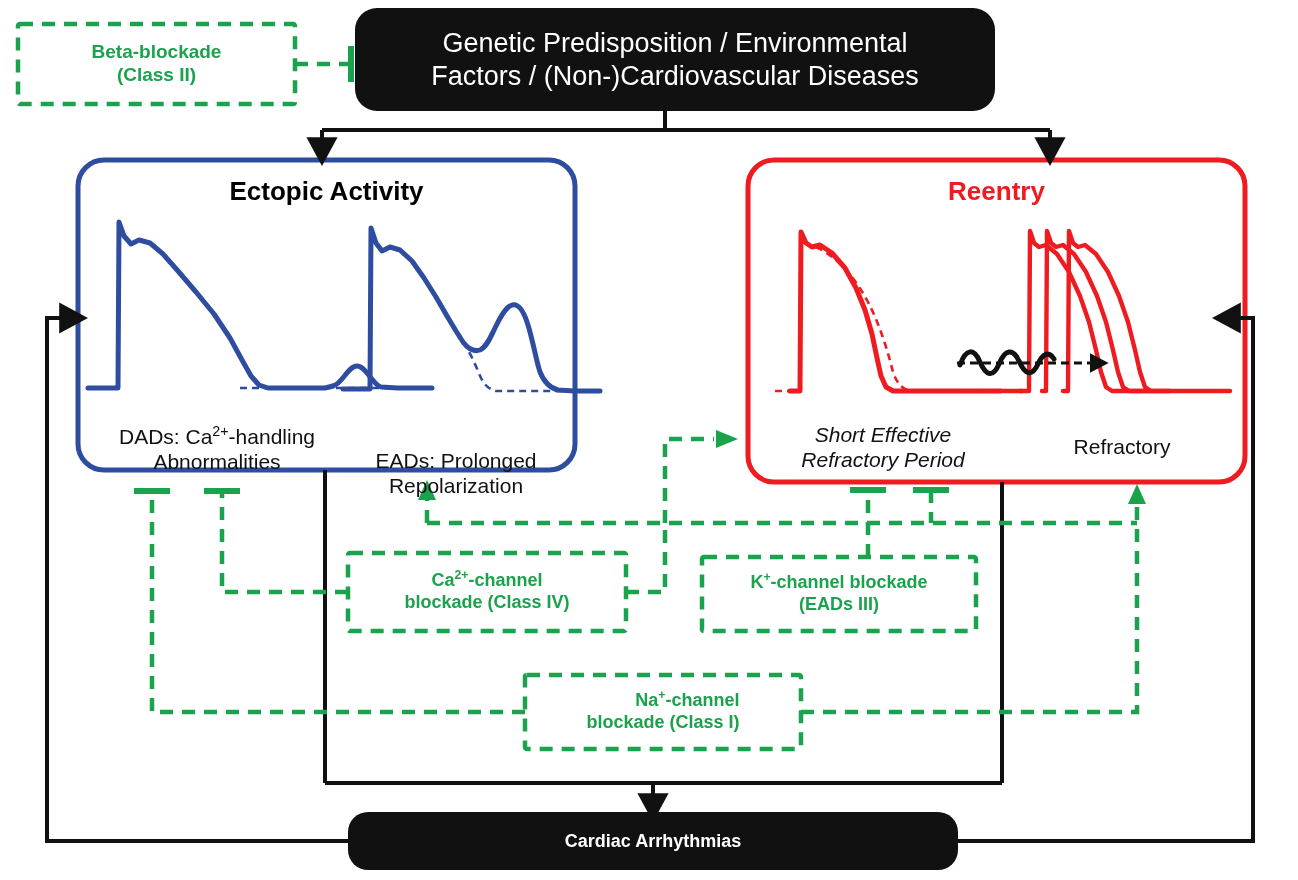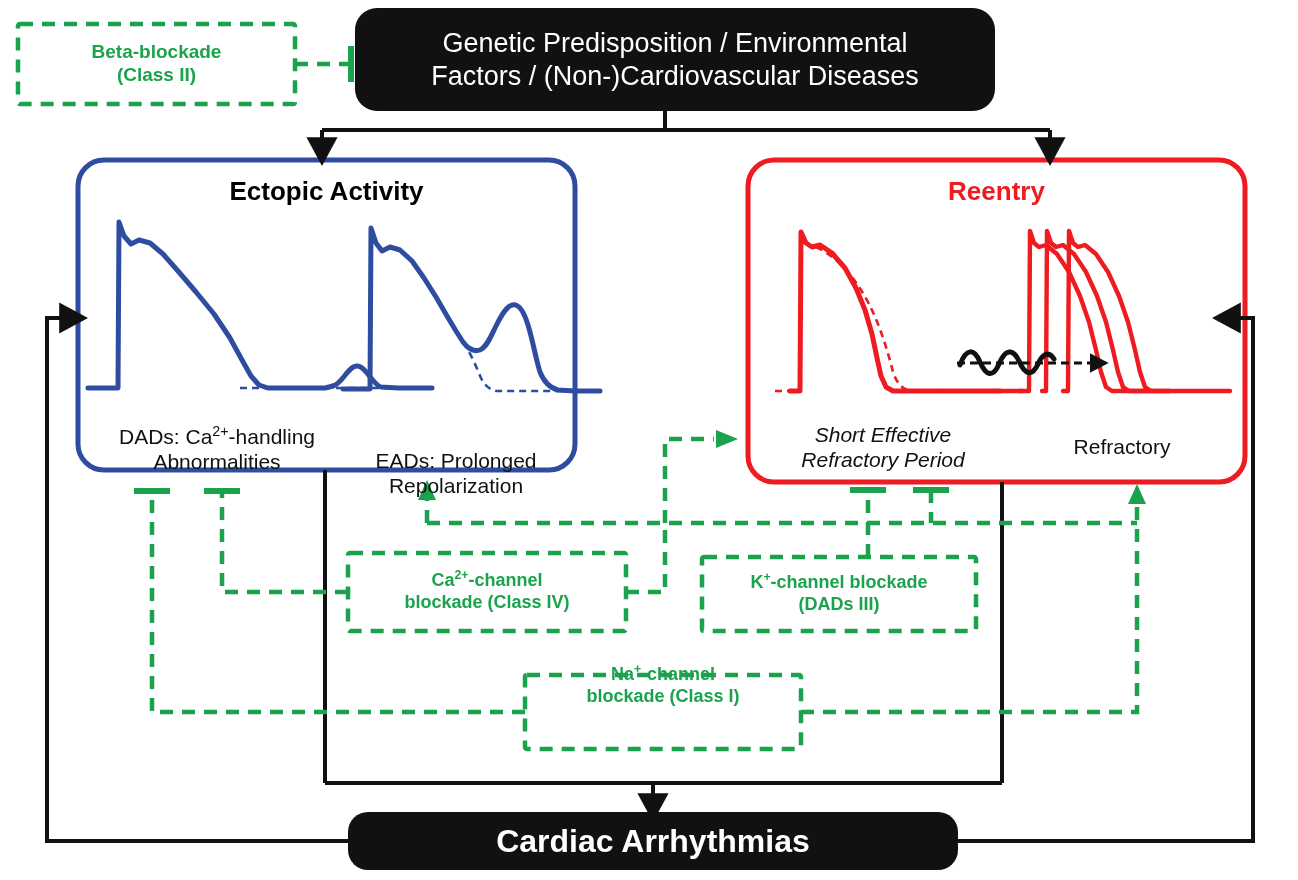--- a/index.html
+++ b/index.html
@@ -5,21 +5,21 @@
   html,body{margin:0;padding:0;background:#ffffff;}
   body{width:1298px;height:880px;font-family:"Liberation Sans",sans-serif;}
   #stage{position:relative;width:1298px;height:880px;overflow:hidden;background:#fff;}
   svg#diagram{position:absolute;left:0;top:0;width:1298px;height:880px;}
 
   .boxlabel{position:absolute;display:flex;align-items:center;justify-content:center;
             text-align:center;pointer-events:none;}
 
   
   .blk-title{color:#ffffff;font-size:27px;line-height:1.22;font-weight:400;}
-  .blk-title-b{color:#ffffff;font-size:32px;font-weight:bold;}
+  .blk-title-b{color:#ffffff;font-size:18px;font-weight:bold;}
 
   
   .hdr-blue{color:#000000;font-size:26px;font-weight:bold;}
   .hdr-red{color:#ee1b20;font-size:26px;font-weight:bold;}
 
   
   .cap{color:#111111;font-size:21px;line-height:1.2;font-weight:400;}
 
   
   .grn{color:#1ba24c;font-size:19px;line-height:1.2;font-weight:bold;}
@@ -239,24 +239,24 @@
   <div class="boxlabel" style="left:348px;top:553px;width:278px;height:78px;">
     <div>
       <div class="grn-sm"><span>Ca</span><sup>2+</sup><span>-channel</span></div>
       <div class="grn-sm">blockade (Class IV)</div>
     </div>
   </div>
 
   <div class="boxlabel" style="left:702px;top:557px;width:274px;height:74px;">
     <div>
       <div class="grn-sm"><span>K</span><sup>+</sup><span>-channel blockade</span></div>
-      <div class="grn-sm">(DADs III)</div>
-    </div>
-  </div>
-
-  <div class="boxlabel" style="left:525px;top:649px;width:276px;height:74px;">
+      <div class="grn-sm">(EADs III)</div>
+    </div>
+  </div>
+
+  <div class="boxlabel" style="left:525px;top:675px;width:276px;height:74px;text-align:right;">
     <div>
       <div class="grn-sm"><span>Na</span><sup>+</sup><span>-channel</span></div>
       <div class="grn-sm">blockade (Class I)</div>
     </div>
   </div>
 
 </div>
 
 </body></html>

